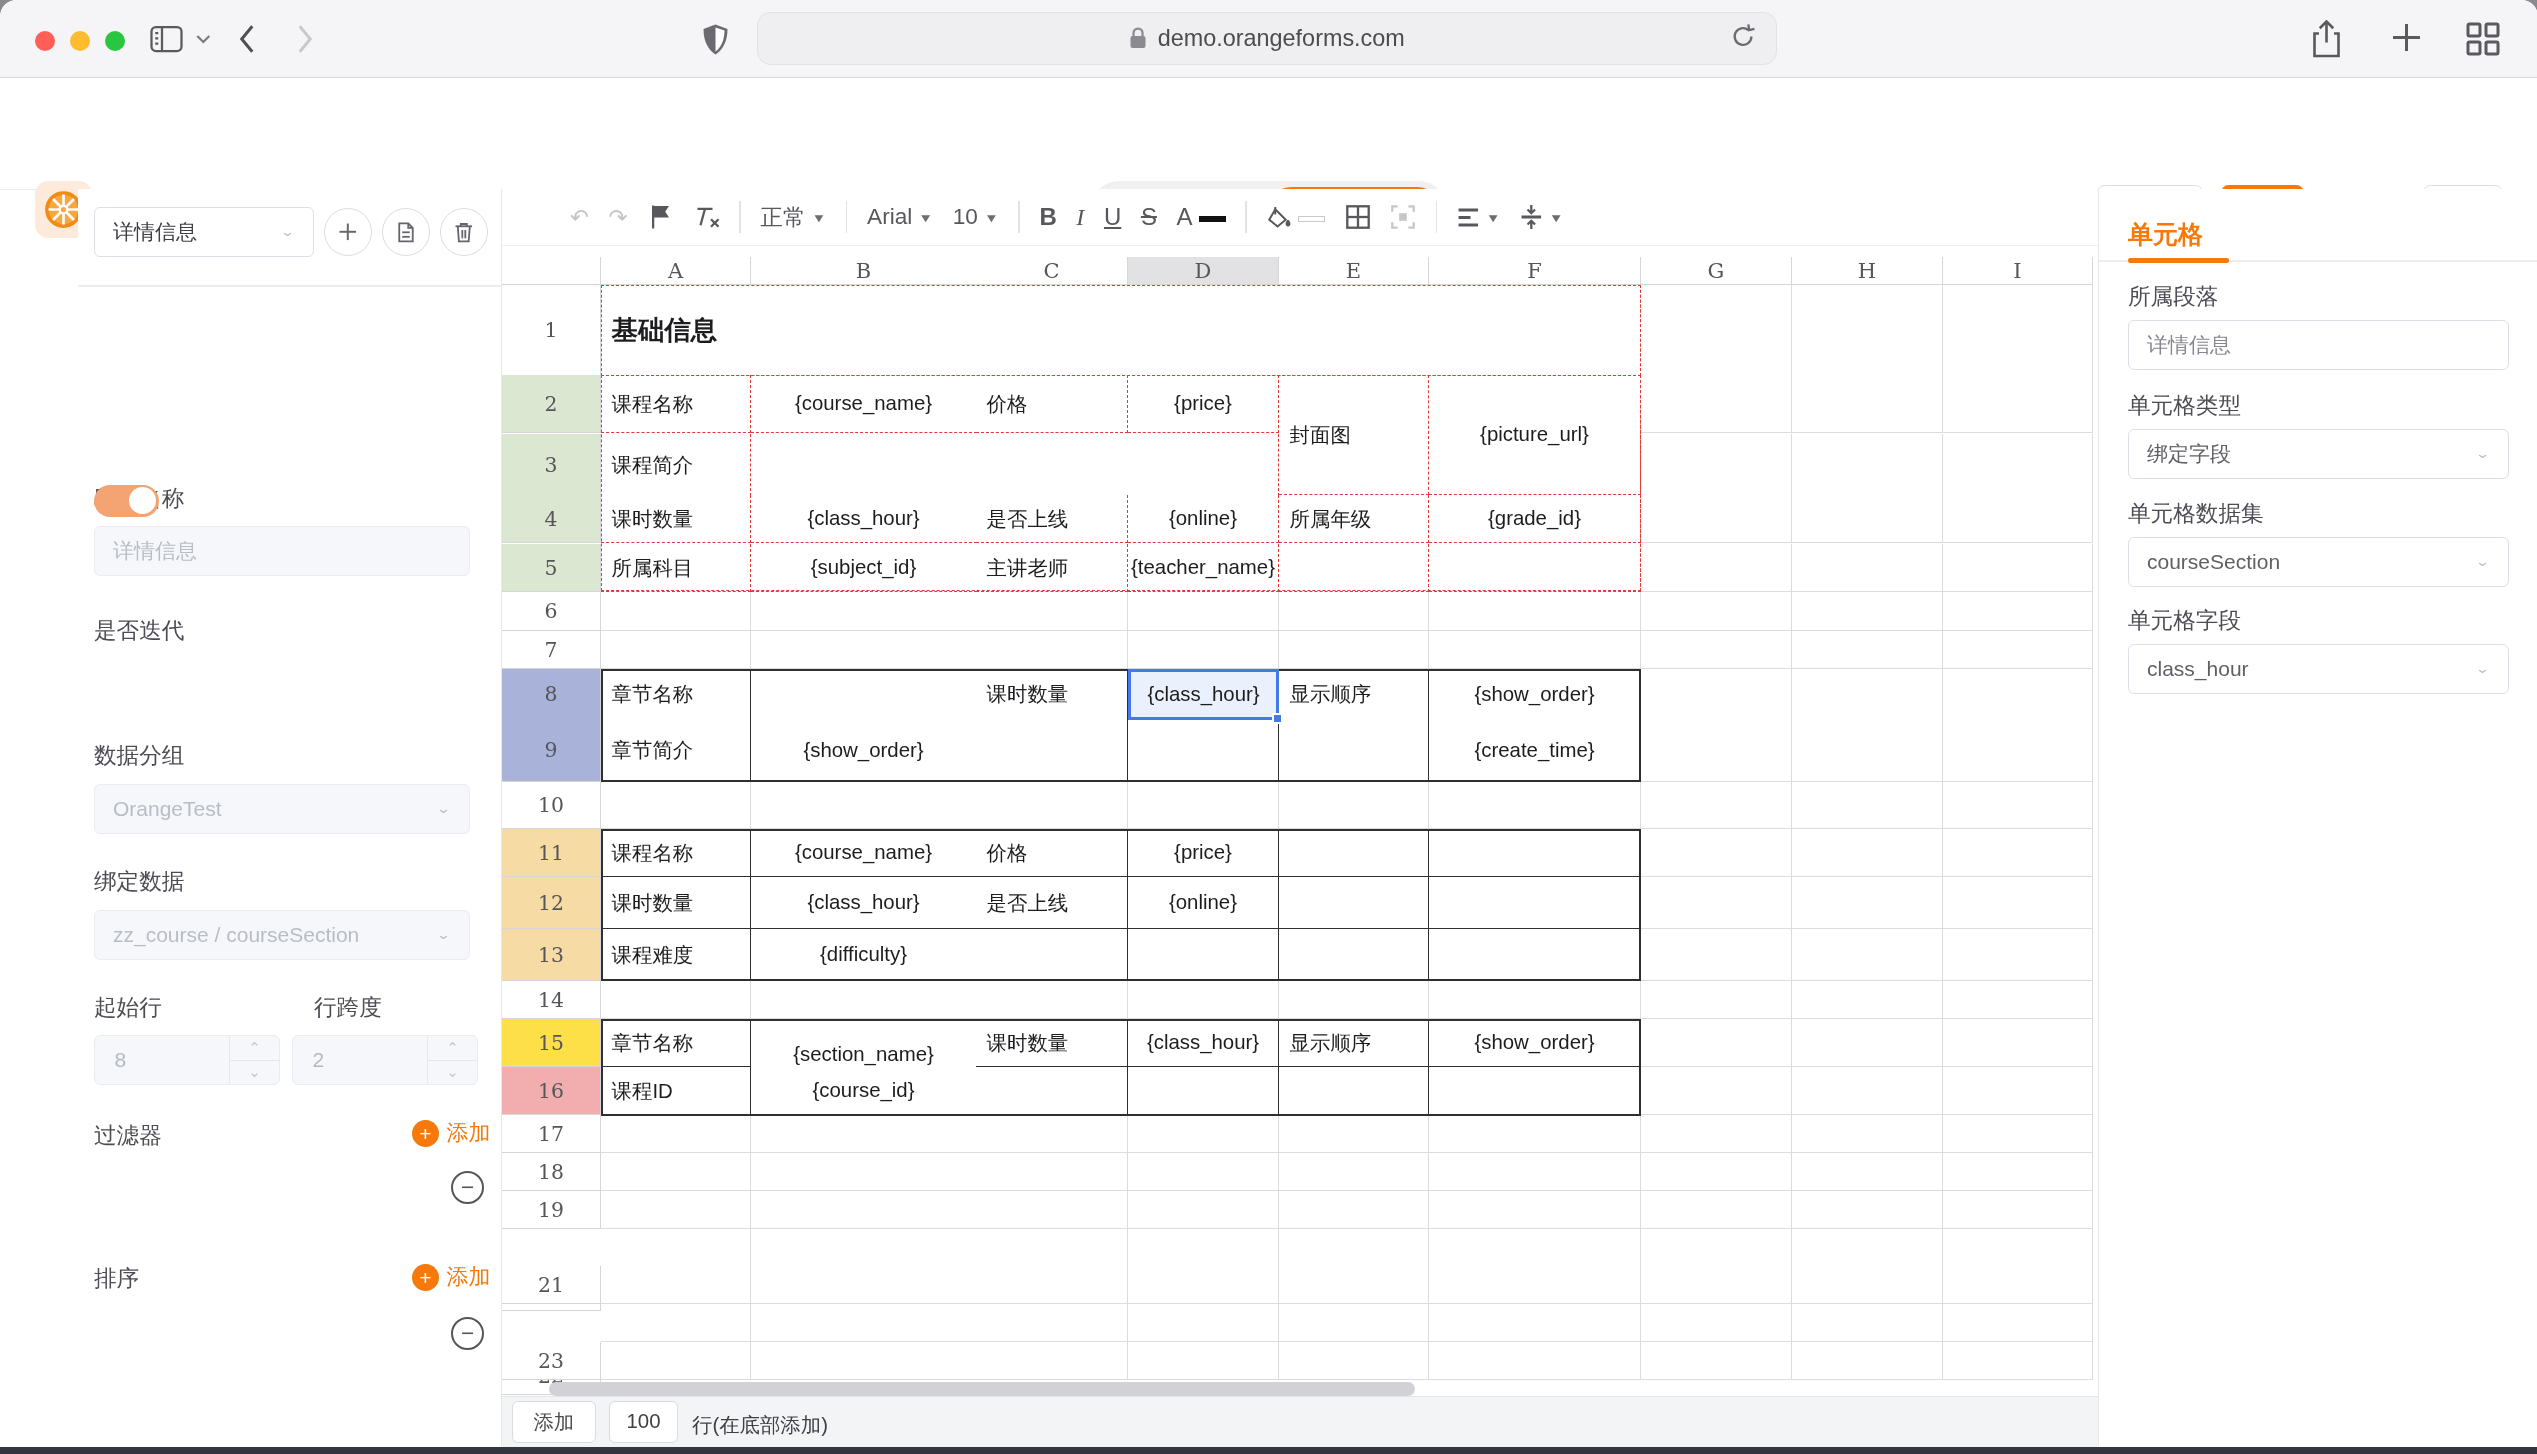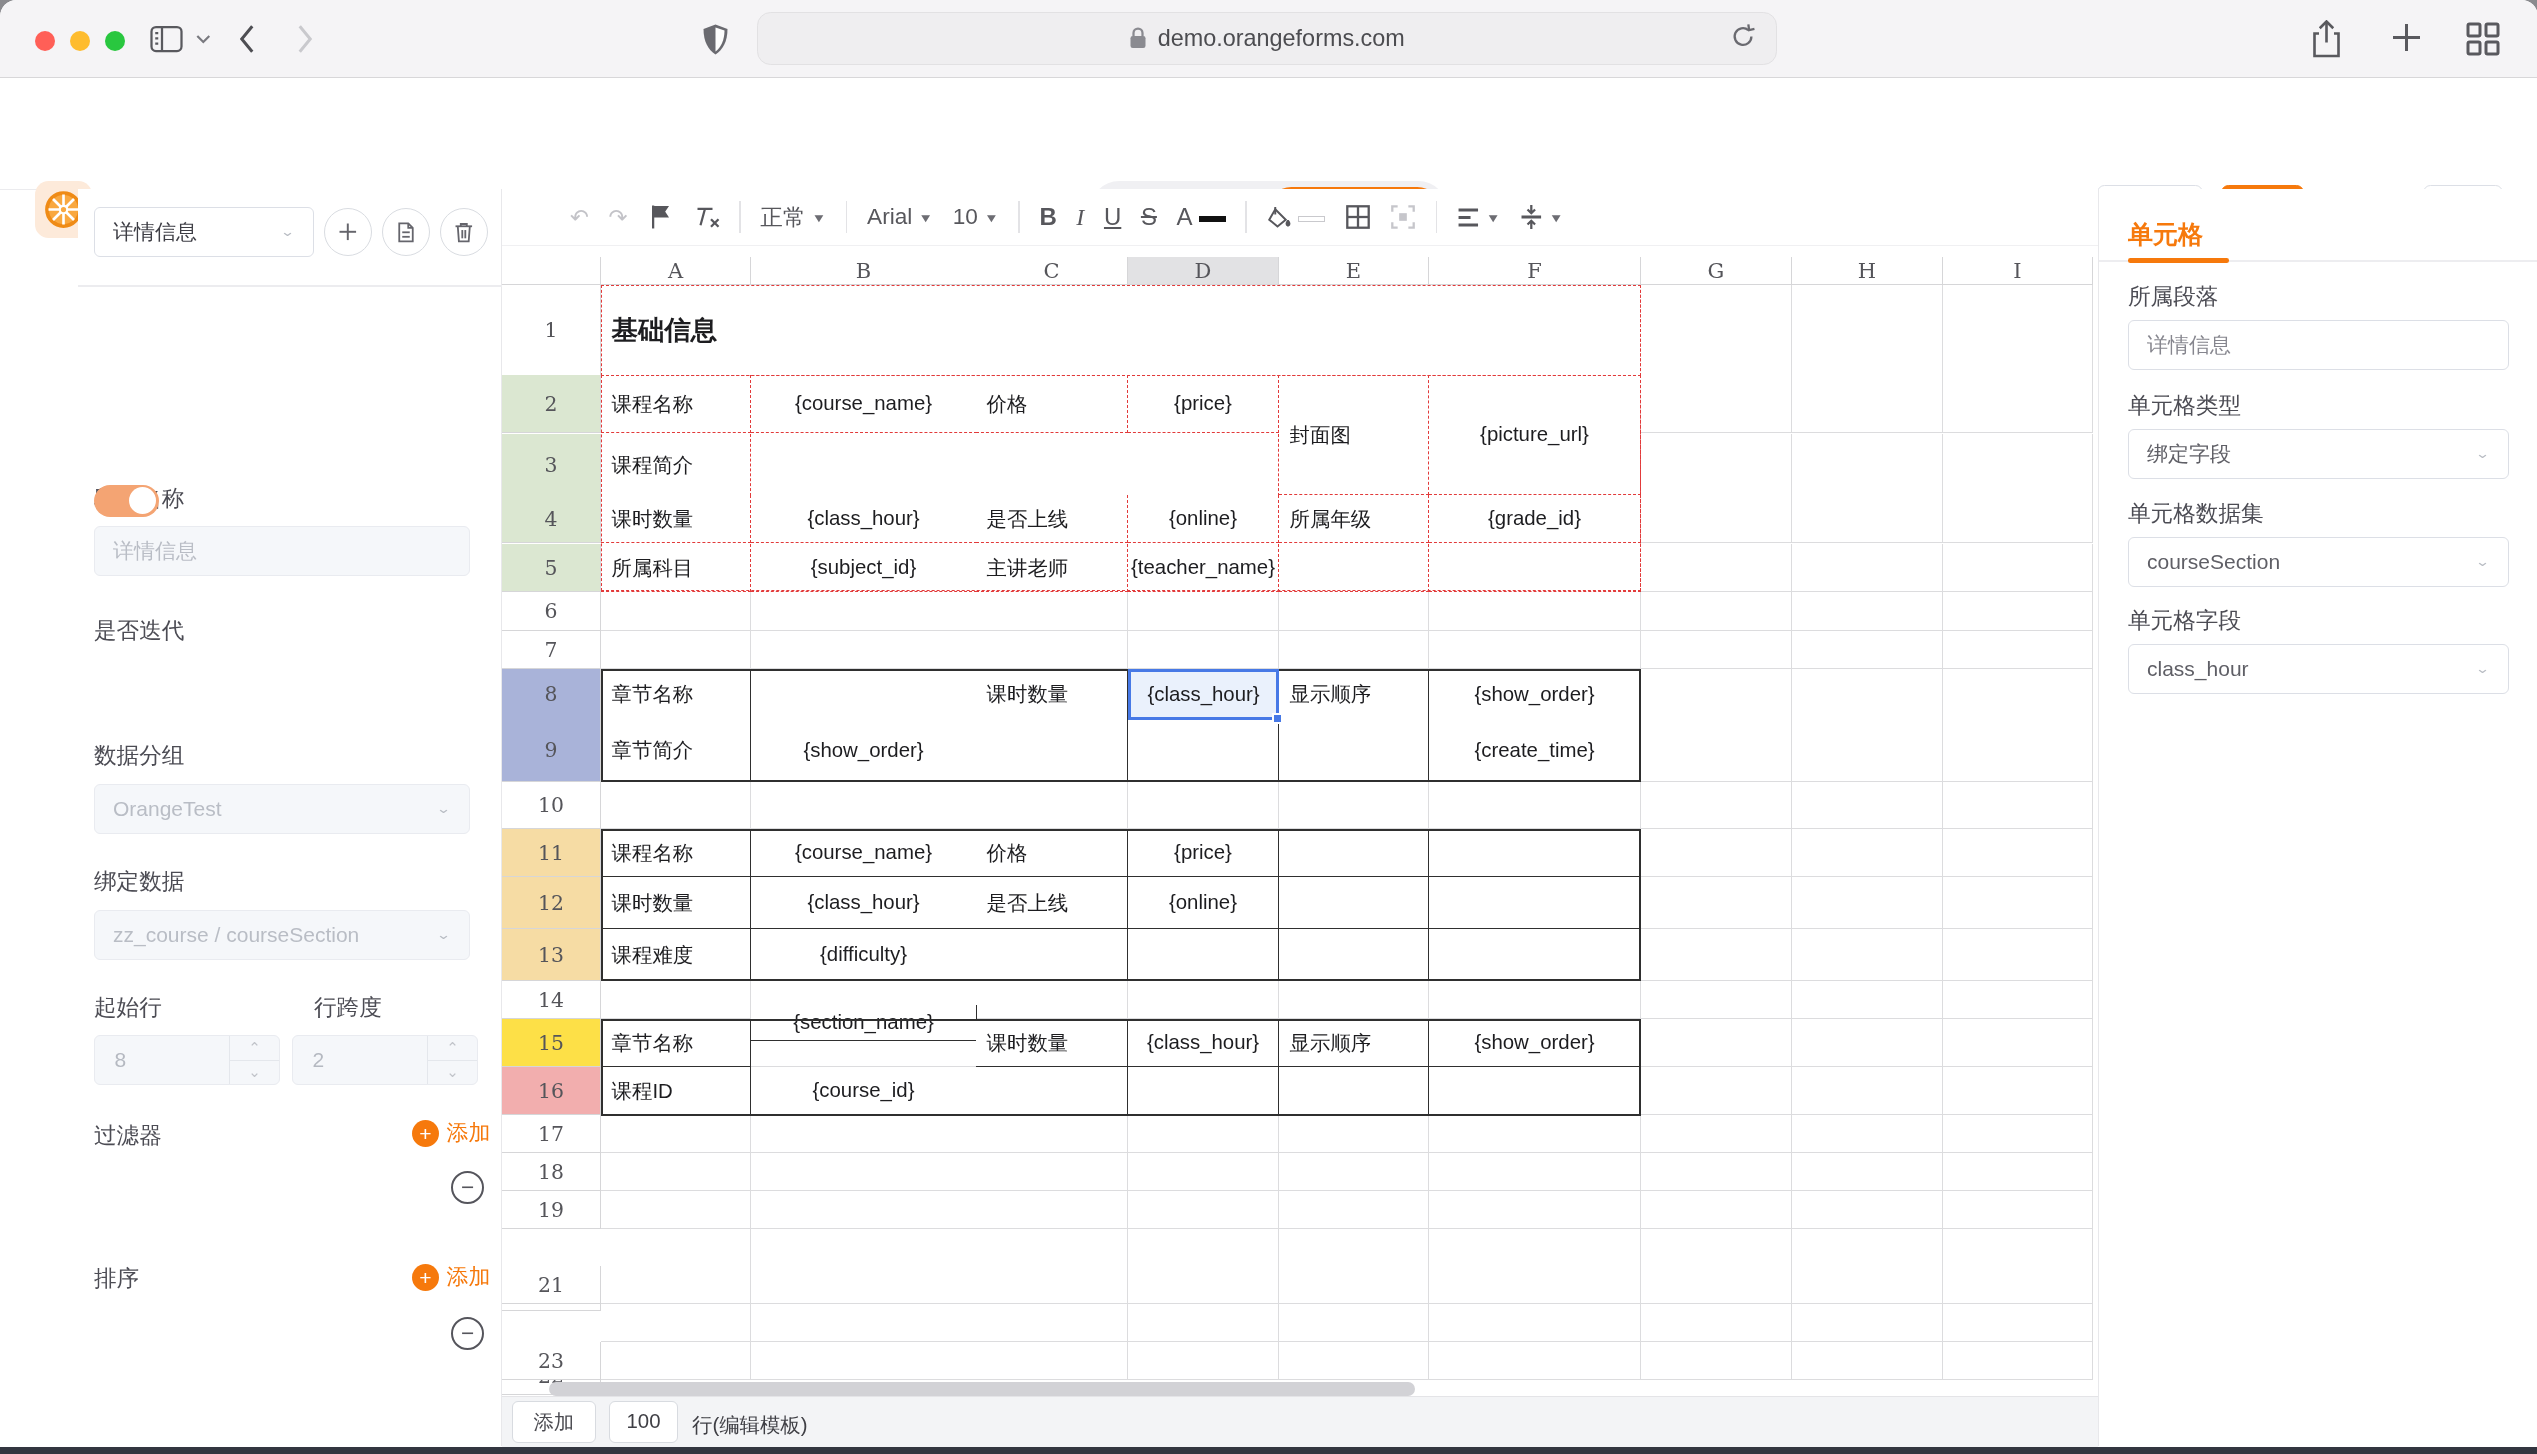--- a/index.html
+++ b/index.html
@@ -677,21 +677,21 @@
         <div class="cell solid center" style="left: 626px; top: 620px; width: 151px; height: 52px;">{online}</div>
         <div class="cell solid" style="left: 777px; top: 620px; width: 150px; height: 52px;"></div>
         <div class="cell solid" style="left: 927px; top: 620px; width: 212px; height: 52px;"></div>
         <div class="cell solid" style="left: 99px; top: 672px; width: 150px; height: 52px;">课程难度</div>
         <div class="cell solid center" style="left: 249px; top: 672px; width: 226px; height: 52px;">{difficulty}</div>
         <div class="cell solid" style="left: 474px; top: 672px; width: 152px; height: 52px;"></div>
         <div class="cell solid" style="left: 626px; top: 672px; width: 151px; height: 52px;"></div>
         <div class="cell solid" style="left: 777px; top: 672px; width: 150px; height: 52px;"></div>
         <div class="cell solid" style="left: 927px; top: 672px; width: 212px; height: 52px;"></div>
         <div class="cell solid" style="left: 99px; top: 762px; width: 150px; height: 48px;">章节名称</div>
-        <div class="cell solid center" style="left: 249px; top: 748px; width: 226px; height: 36px;">{section_name}</div>
+        <div class="cell solid center" style="left: 249px; top: 780px; width: 226px; height: 36px;">{section_name}</div>
         <div class="cell solid" style="left: 474px; top: 762px; width: 152px; height: 48px;">课时数量</div>
         <div class="cell solid center" style="left: 626px; top: 762px; width: 151px; height: 48px;">{class_hour}</div>
         <div class="cell solid" style="left: 777px; top: 762px; width: 150px; height: 48px;">显示顺序</div>
         <div class="cell solid center" style="left: 927px; top: 762px; width: 212px; height: 48px;">{show_order}</div>
         <div class="cell solid" style="left: 99px; top: 810px; width: 150px; height: 48px;">课程ID</div>
         <div class="cell solid center" style="left: 249px; top: 810px; width: 226px; height: 48px;">{course_id}</div>
         <div class="cell solid" style="left: 474px; top: 810px; width: 152px; height: 48px;"></div>
         <div class="cell solid" style="left: 626px; top: 810px; width: 151px; height: 48px;"></div>
         <div class="cell solid" style="left: 777px; top: 810px; width: 150px; height: 48px;"></div>
         <div class="cell solid" style="left: 927px; top: 810px; width: 212px; height: 48px;"></div>
@@ -704,21 +704,21 @@
 
     <div class="hscroll"></div>
 
     <div class="sheetfoot">
       <div class="footbtn">
           <span>添加</span>
         </div>
       <div class="footinput">
           <span>100</span>
         </div>
-      <div class="footsuffix">行(编辑模板)</div>
+      <div class="footsuffix">行(在底部添加)</div>
     </div>
   </div>
 
   <div class="rpanel">
     <div class="rtitle">单元格</div>
     <div class="rline"></div>
     <div class="raccent"></div>
 
     <div class="rlbl" style="top:92px">所属段落</div>
     <div class="ctl select-w rctl" style="top:131px">

